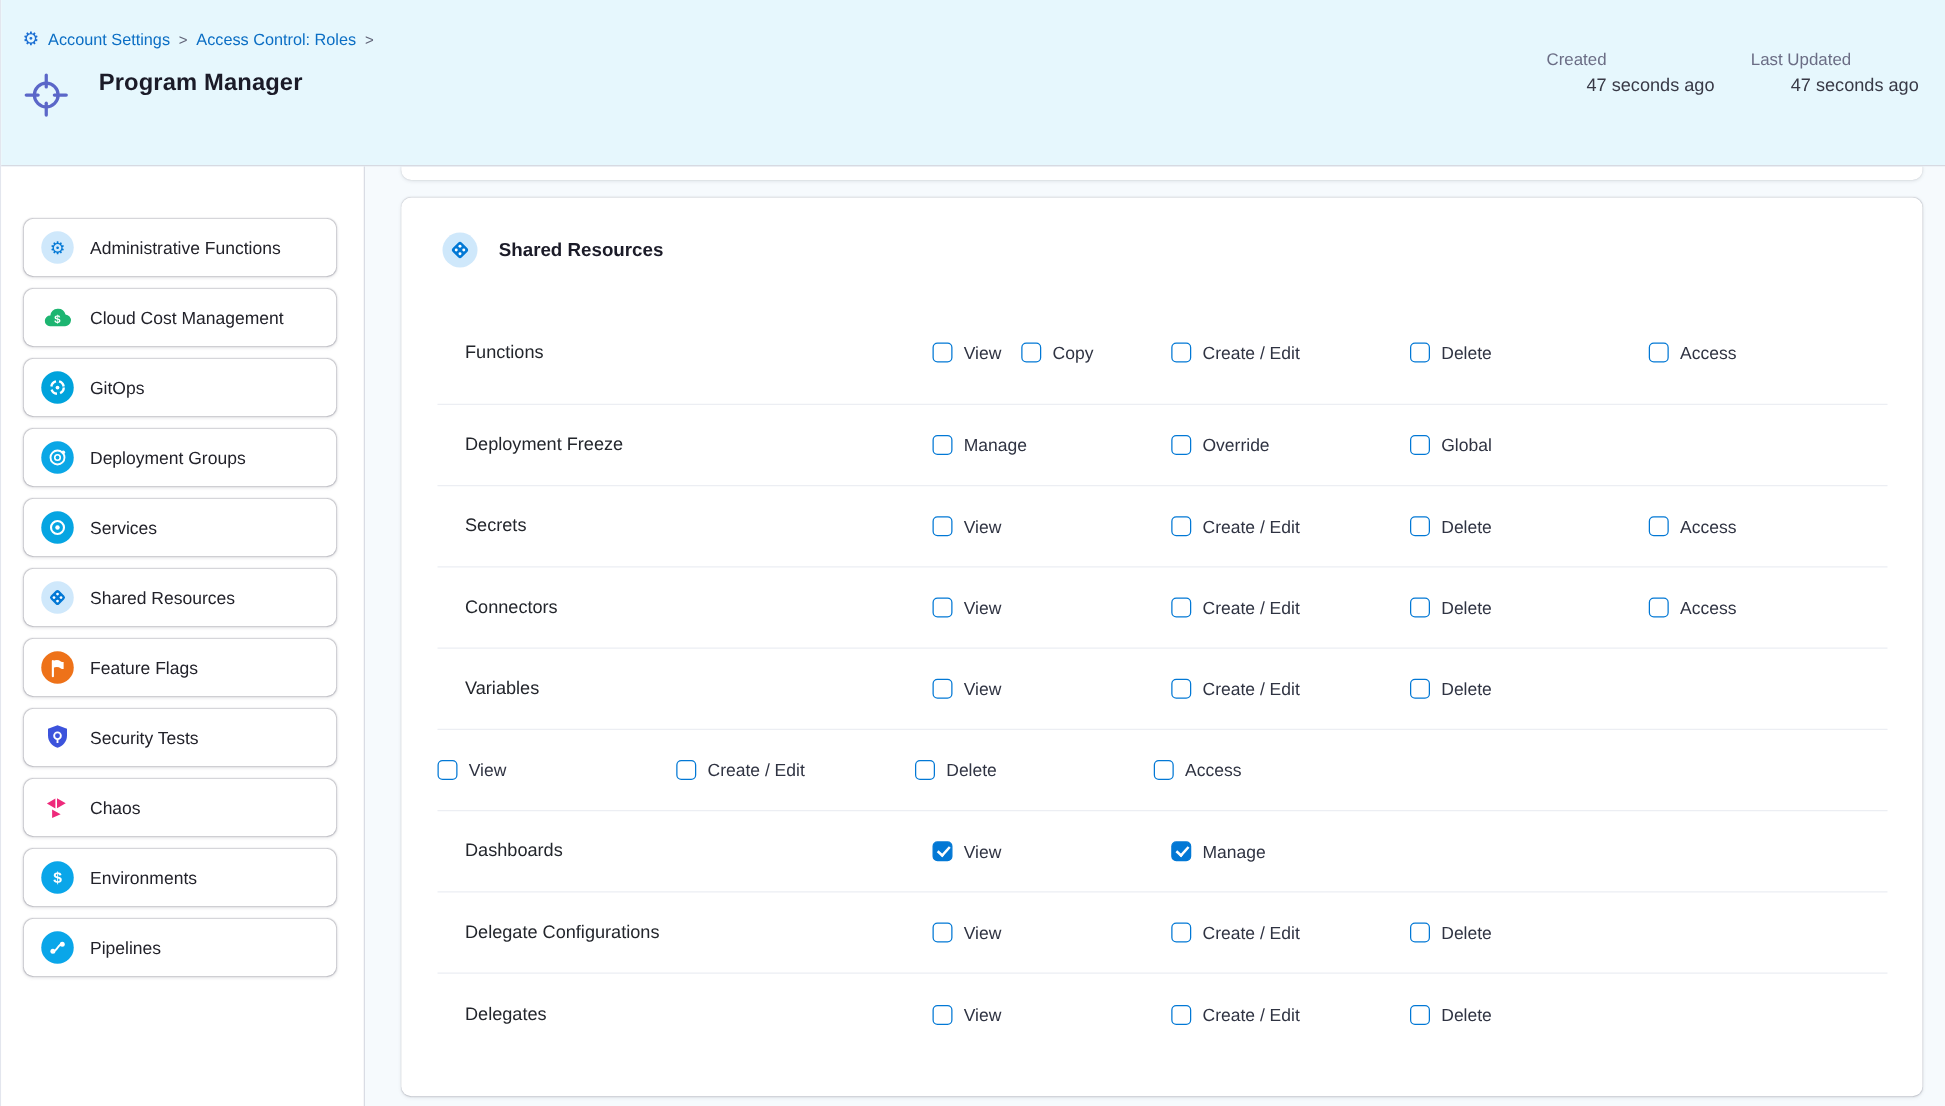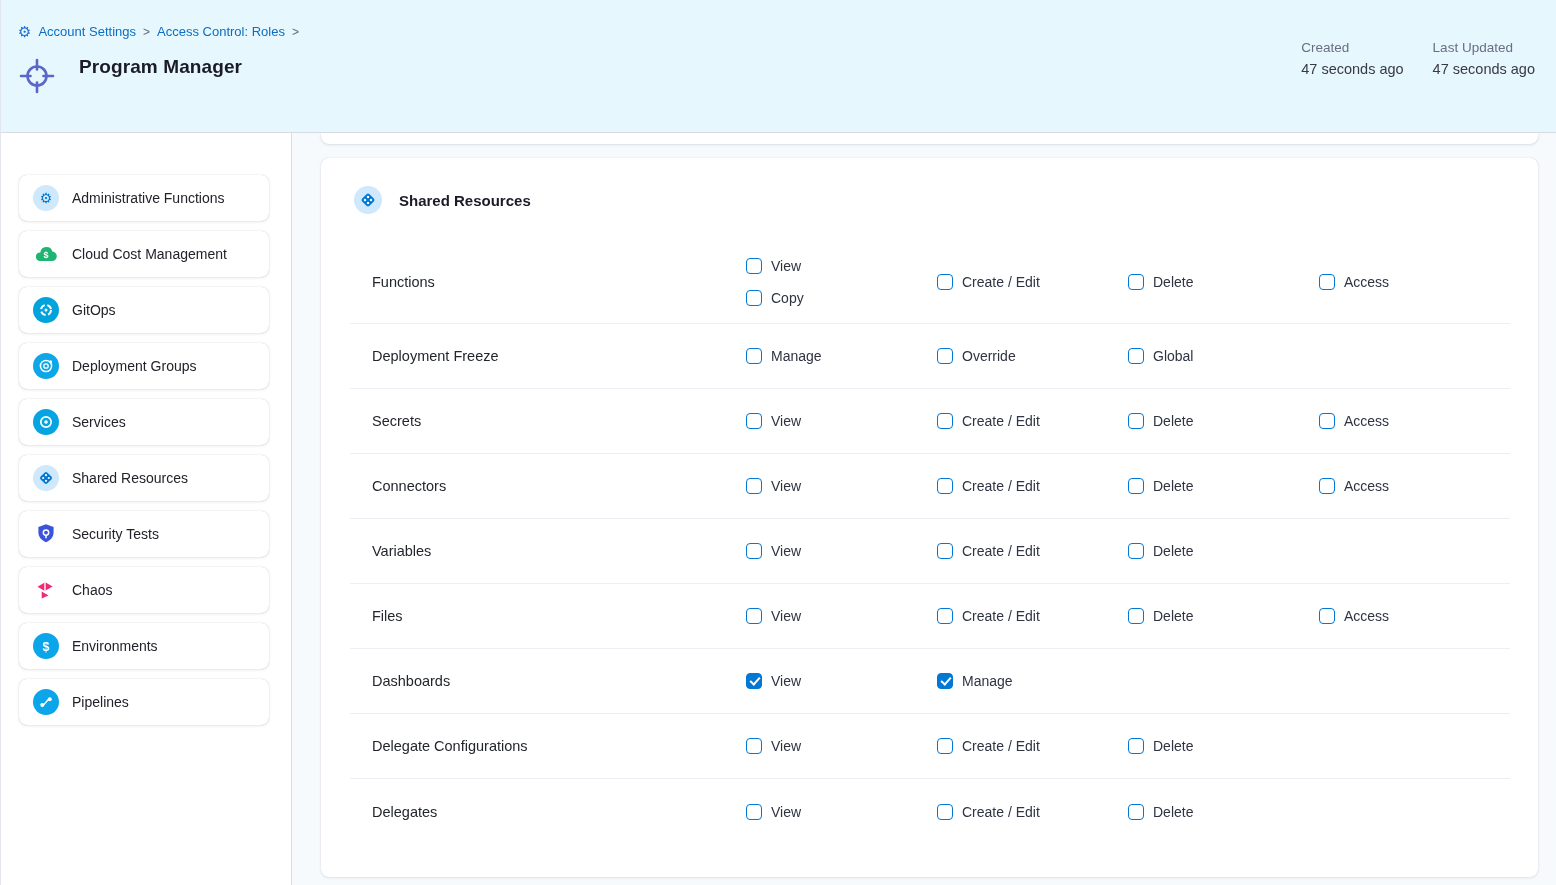--- a/index.html
+++ b/index.html
@@ -11,21 +11,21 @@
   .header { height:133px; background:#e6f7fd; position:relative; border-bottom:1px solid #d7dae2; }
   .breadcrumb { position:absolute; top:24px; left:17px; display:flex; align-items:center; gap:7px; font-size:13px; }
   .crumb-gear { font-size:15px; color:#1b6fd3; line-height:1; }
   .crumb-link { color:#0b6ec4; font-weight:500; cursor:pointer; text-decoration:none;text-align:right; }
   .crumb-sep { color:#63667a; font-size:12px; }
   .title-row { position:absolute; top:56px; left:16px; display:flex; align-items:flex-start; gap:22px; }
   .page-title { font-size:19px; font-weight:600; color:#1b1b28; letter-spacing:.1px; }
   .meta { position:absolute; top:40px; right:7px; display:flex; align-items:flex-start; }
   .meta-col { padding:0 14px; }
   .meta-label { font-size:13.5px; color:#6b6d85; margin-bottom:6px; }
-  .meta-value { font-size:14.5px; color:#383946; }
+  .meta-value { font-size:14.5px; color:#383946;margin-left:32px; }
   .meta-divider { width:1px; background:#c4c8d6; margin:2px 0; }
 
   
   .content { display:flex; height:752px; }
   .sidebar { width:291px; background:#fff; border-right:1px solid #d9dce4; padding:42px 0 0 18px; flex:none; }
   .sidebar-card { width:250px; height:46px; margin-bottom:10px; background:#fff; border-radius:8px;
     box-shadow:0 0 1px rgba(40,41,61,.28), 0 1px 3px rgba(96,97,112,.14);
     display:flex; align-items:center; gap:13px; padding-left:14px; cursor:pointer; }
   .sidebar-label { font-size:14px; color:#22222a; }
 
@@ -41,21 +41,21 @@
     padding:28px 28px 0 29px; }
   .panel-header { display:flex; align-items:center; gap:17px; padding-left:4px; }
   .panel-icon { width:28px; height:28px; }
   .panel-title { font-size:15px; font-weight:700; color:#1b1b28; }
 
   .perm-table { margin-top:26px; }
   .perm-row { display:flex; align-items:center; min-height:65px; border-bottom:1px solid #eceef3; }
   .perm-row:last-child { border-bottom:none; }
   .perm-row.tall { min-height:84px; }
   .resource-label { width:396px; padding-left:22px; font-size:14.5px; color:#23262c; flex:none; }
-  .perm-cell { width:191px; flex:none; display:flex; flex-direction:column; gap:16px; }
+  .perm-cell { width:191px; flex:none; display:flex; flex-direction:row; gap:16px; }
   .perm-item { display:flex; align-items:center; gap:9px; }
   .checkbox { width:16px; height:16px; border:1.5px solid #0278d5; border-radius:4px; background:#fff; flex:none; cursor:pointer; position:relative; }
   .checkbox.checked { background:#0278d5; }
   .checkbox.checked::after { content:""; position:absolute; left:4.5px; top:1px; width:4px; height:8px;
     border:solid #fff; border-width:0 2px 2px 0; transform:rotate(42deg); }
   .perm-label { font-size:14px; color:#2f3342; }
 </style>
 </head>
 <body>
 
@@ -143,20 +143,29 @@
               <rect x="8.2" y="8.2" width="9.6" height="9.6" rx="2" fill="#0278d5" transform="rotate(45 13 13)"></rect>
               <circle cx="13" cy="10.2" r="1.1" fill="#fff"></circle>
               <circle cx="13" cy="15.8" r="1.1" fill="#fff"></circle>
               <circle cx="10.2" cy="13" r="1.1" fill="#fff"></circle>
               <circle cx="15.8" cy="13" r="1.1" fill="#fff"></circle>
             </svg>
           </span>
           <span class="sidebar-label">Shared Resources</span>
         </div>
         <div class="sidebar-card">
+          <span class="icon-box" style="background: rgb(238, 114, 25);">
+            <svg width="26" height="26" viewBox="0 0 26 26">
+              <path d="M9.3 20V7.8" stroke="#ffffff" stroke-width="1.7" stroke-linecap="round"></path>
+              <path d="M9.3 8c2.2-1.3 4.3-1.3 6.4.1.9.6 1.6.7 2.2.5v5.6c-.6.2-1.3.1-2.2-.5-2.1-1.4-4.2-1.4-6.4-.1z" fill="#ffffff"></path>
+            </svg>
+          </span>
+          <span class="sidebar-label">Feature Flags</span>
+        </div>
+        <div class="sidebar-card">
           <span class="icon-box" style="background: transparent;">
             <svg width="26" height="26" viewBox="0 0 26 26">
               <path d="M13 3.2l7.6 2.8v5.3c0 4.9-3.2 8.3-7.6 9.9-4.4-1.6-7.6-5-7.6-9.9V6z" fill="#3c53dc"></path>
               <circle cx="13" cy="11.6" r="2.7" fill="none" stroke="#fff" stroke-width="1.5"></circle>
               <path d="M13 14.3v3" stroke="#fff" stroke-width="1.5"></path>
             </svg>
           </span>
           <span class="sidebar-label">Security Tests</span>
         </div>
         <div class="sidebar-card">
@@ -328,21 +337,20 @@
               </div>
               <div class="perm-cell">
                 <div class="perm-item">
                   <span class="checkbox" role="checkbox" aria-checked="false"></span>
                   <span class="perm-label">Delete</span>
                 </div>
               </div>
               <div class="perm-cell"></div>
             </div>
             <div class="perm-row">
-              <div class="resource-label">Files</div>
               <div class="perm-cell">
                 <div class="perm-item">
                   <span class="checkbox" role="checkbox" aria-checked="false"></span>
                   <span class="perm-label">View</span>
                 </div>
               </div>
               <div class="perm-cell">
                 <div class="perm-item">
                   <span class="checkbox" role="checkbox" aria-checked="false"></span>
                   <span class="perm-label">Create / Edit</span>

